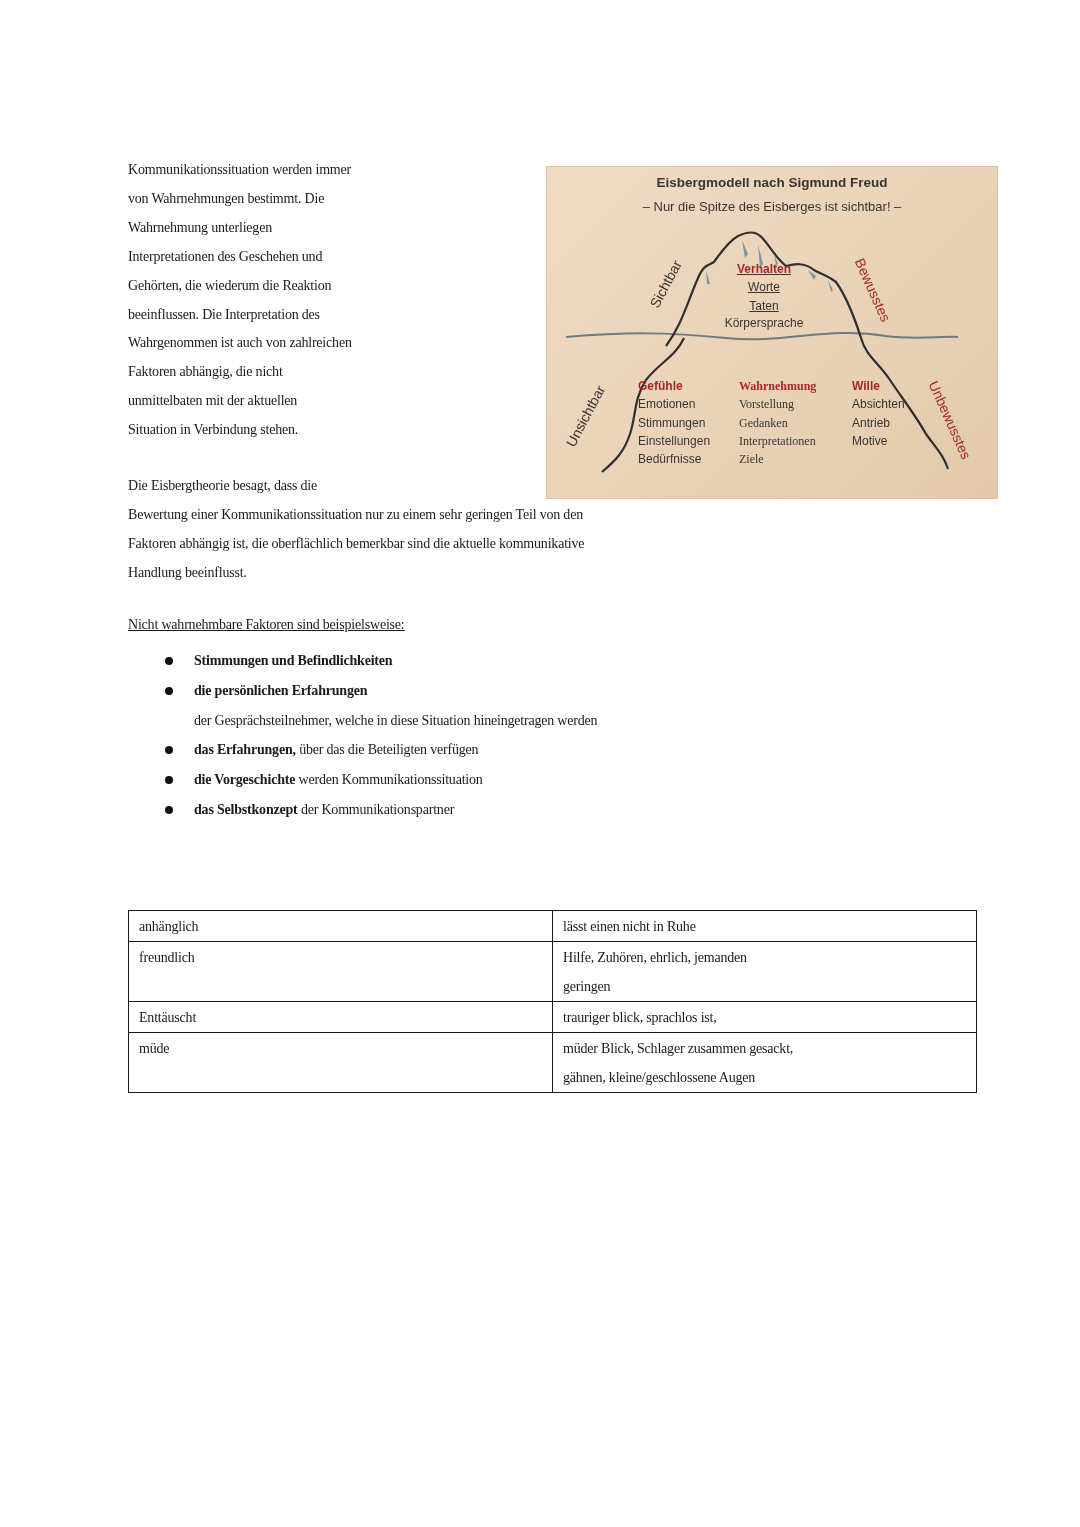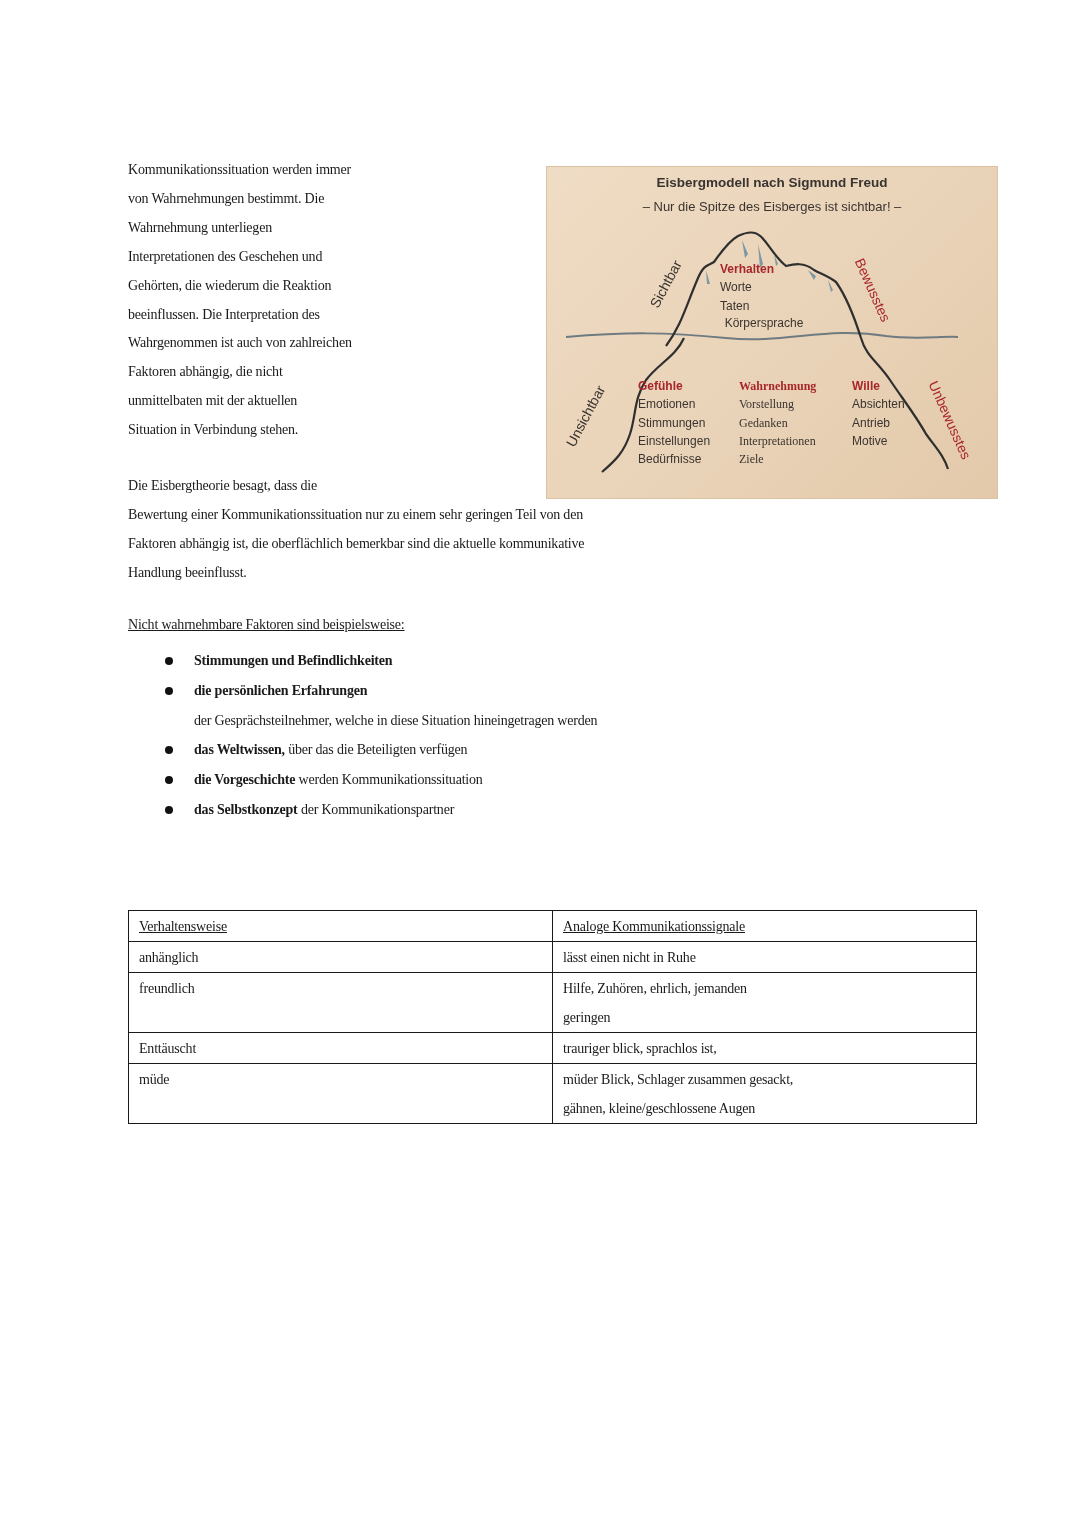--- a/index.html
+++ b/index.html
@@ -105,21 +105,21 @@
   </svg>
 
   <div class="fig-title">Eisbergmodell nach Sigmund Freud</div>
   <div class="fig-subtitle">– Nur die Spitze des Eisberges ist sichtbar! –</div>
 
   <div class="rot" style="left:94px; top:110px; color:#3a3430; transform: rotate(-62deg);">Sichtbar</div>
   <div class="rot fig-red" style="left:293px; top:116px; font-weight:normal; transform: rotate(66deg);">Bewusstes</div>
   <div class="rot" style="left:6px; top:242px; color:#3a3430; transform: rotate(-62deg);">Unsichtbar</div>
   <div class="rot fig-red" style="left:362px; top:246px; font-weight:normal; transform: rotate(66deg);">Unbewusstes</div>
 
-  <div class="fig-col" style="left:174px; top:94px; text-align:left; width:88px;">
+  <div class="fig-col" style="left:174px; top:94px; text-align:center; width:88px;text-decoration:underline;">
     <div class="fig-red">Verhalten</div>
     <div>Worte</div>
     <div>Taten</div>
   </div>
   <div class="fig-col" style="left:160px; top:148px; text-align:center; width:116px;">
     <div>Körpersprache</div>
   </div>
 
   <div class="fig-col" style="left:92px; top:211px;">
     <div class="fig-red">Gefühle</div>
@@ -156,38 +156,34 @@
     <span class="bullet"></span>
     <span class="b">Stimmungen und Befindlichkeiten</span>
   </li>
   <li>
     <span class="bullet"></span>
     <span class="b">die persönlichen Erfahrungen</span>
     <span class="cont">der Gesprächsteilnehmer, welche in diese Situation hineingetragen werden</span>
   </li>
   <li>
     <span class="bullet"></span>
-    <span class="b">das Weltwissen,</span><span style="white-space:pre;"> über das die Beteiligten verfügen</span>
+    <span class="b">das Erfahrungen,</span><span style="white-space:pre;"> über das die Beteiligten verfügen</span>
   </li>
   <li>
     <span class="bullet"></span>
     <span class="b">die Vorgeschichte</span><span style="white-space:pre;"> werden Kommunikationssituation</span>
   </li>
   <li>
     <span class="bullet"></span>
     <span class="b">das Selbstkonzept</span><span style="white-space:pre;"> der Kommunikationspartner</span>
   </li>
 </ul>
 
 <table class="text signal-table">
   <tbody>
-      <tr>
-    <th class="c1">Verhaltensweise</th>
-    <th>Analoge Kommunikationssignale</th>
-  </tr>
   <tr>
     <td>anhänglich</td>
     <td>
           <div>lässt einen nicht in Ruhe</div>
         </td>
   </tr>
   <tr>
     <td>freundlich</td>
     <td>
       <div>Hilfe, Zuhören, ehrlich, jemanden</div>

